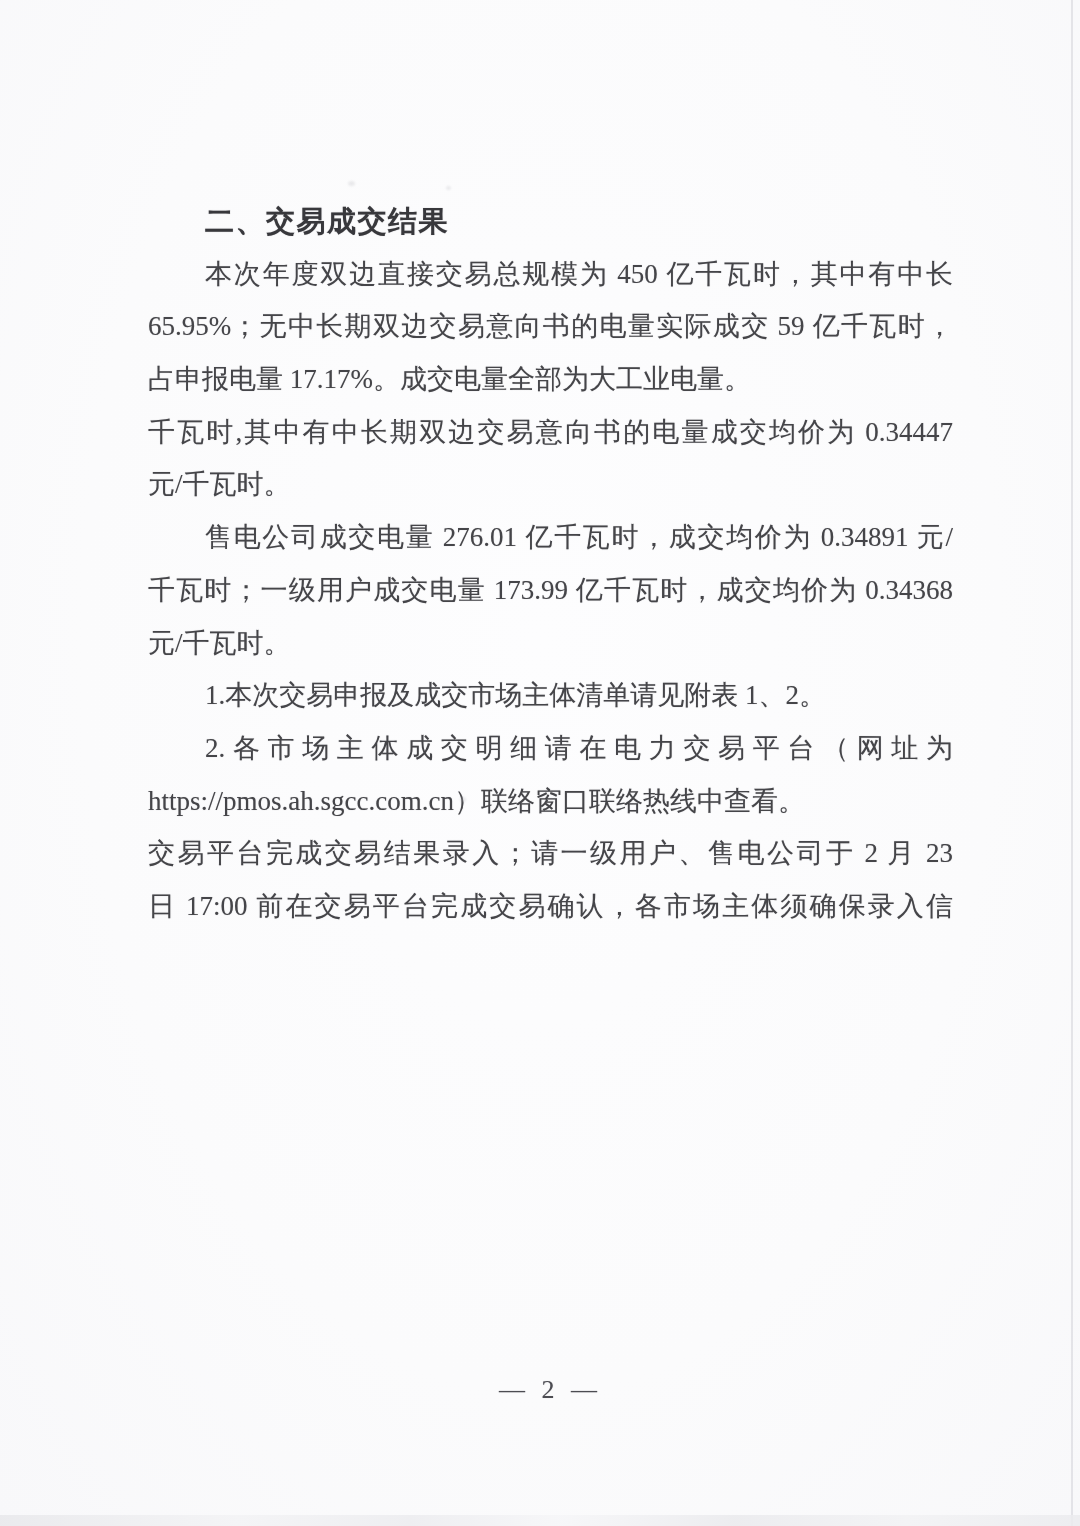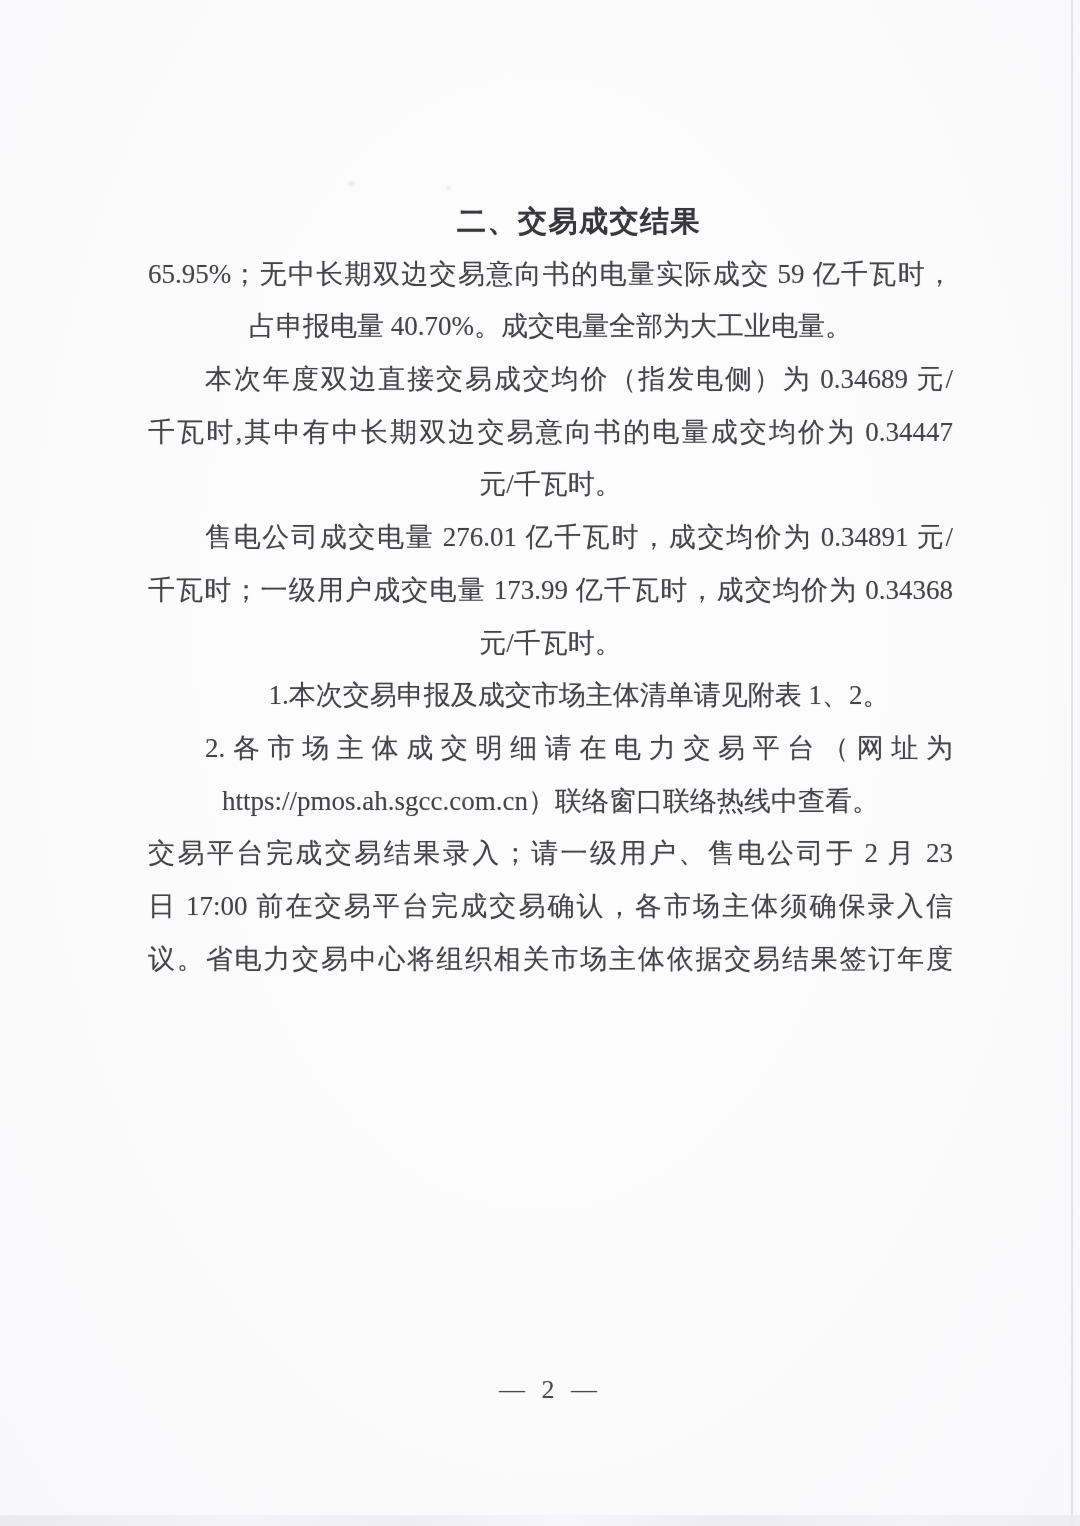--- a/index.html
+++ b/index.html
@@ -21,21 +21,20 @@
     top: 195px;
     width: 805px;
   }
   .line {
     height: 52.7px;
     line-height: 52.7px;
     font-size: 27px;
     color: #454549;
     white-space: nowrap;
     text-shadow: 0 0 1px rgba(80,80,86,0.35);
-    text-align: center;
   }
   .line.j {
     text-align: justify;
     text-align-last: justify;
     text-justify: inter-character;
   }
   .line.indent {
     padding-left: 57px;
   }
   .line.heading {
@@ -92,41 +91,40 @@
 </style>
 </head>
 <body>
 
 <div class="page">
 
   <div class="content">
 
     <div class="line heading indent">二、交易成交结果</div>
 
+    <div class="line indent j">本次年度双边直接交易总规模为 450 亿千瓦时，其中有中长</div>
     <div class="line j">65.95%；无中长期双边交易意向书的电量实际成交 59 亿千瓦时，</div>
-    <div class="line">占申报电量 40.70%。成交电量全部为大工业电量。</div>
+    <div class="line">占申报电量 17.17%。成交电量全部为大工业电量。</div>
 
-    <div class="line indent j">本次年度双边直接交易成交均价（指发电侧）为 0.34689 元/</div>
     <div class="line j">千瓦时,其中有中长期双边交易意向书的电量成交均价为 0.34447</div>
     <div class="line">元/千瓦时。</div>
 
     <div class="line indent j">售电公司成交电量 276.01 亿千瓦时，成交均价为 0.34891 元/</div>
     <div class="line j">千瓦时；一级用户成交电量 173.99 亿千瓦时，成交均价为 0.34368</div>
     <div class="line">元/千瓦时。</div>
 
 
     <div class="line indent">1.本次交易申报及成交市场主体清单请见附表 1、2。</div>
 
     <div class="line indent j">2.各市场主体成交明细请在电力交易平台（网址为</div>
     <div class="line">https://pmos.ah.sgcc.com.cn）联络窗口联络热线中查看。</div>
 
     <div class="line j">交易平台完成交易结果录入；请一级用户、售电公司于 2 月 23</div>
     <div class="line j">日 17:00 前在交易平台完成交易确认，各市场主体须确保录入信</div>
 
-    <div class="line j">议。省电力交易中心将组织相关市场主体依据交易结果签订年度</div>
 
   </div>
 
   <div class="pageno">— 2 —</div>
 
   <div class="scan-vline"></div>
   <div class="scan-bottom"></div>
   <div class="speck s1"></div>
   <div class="speck s2"></div>
   <div class="speck s3"></div>

